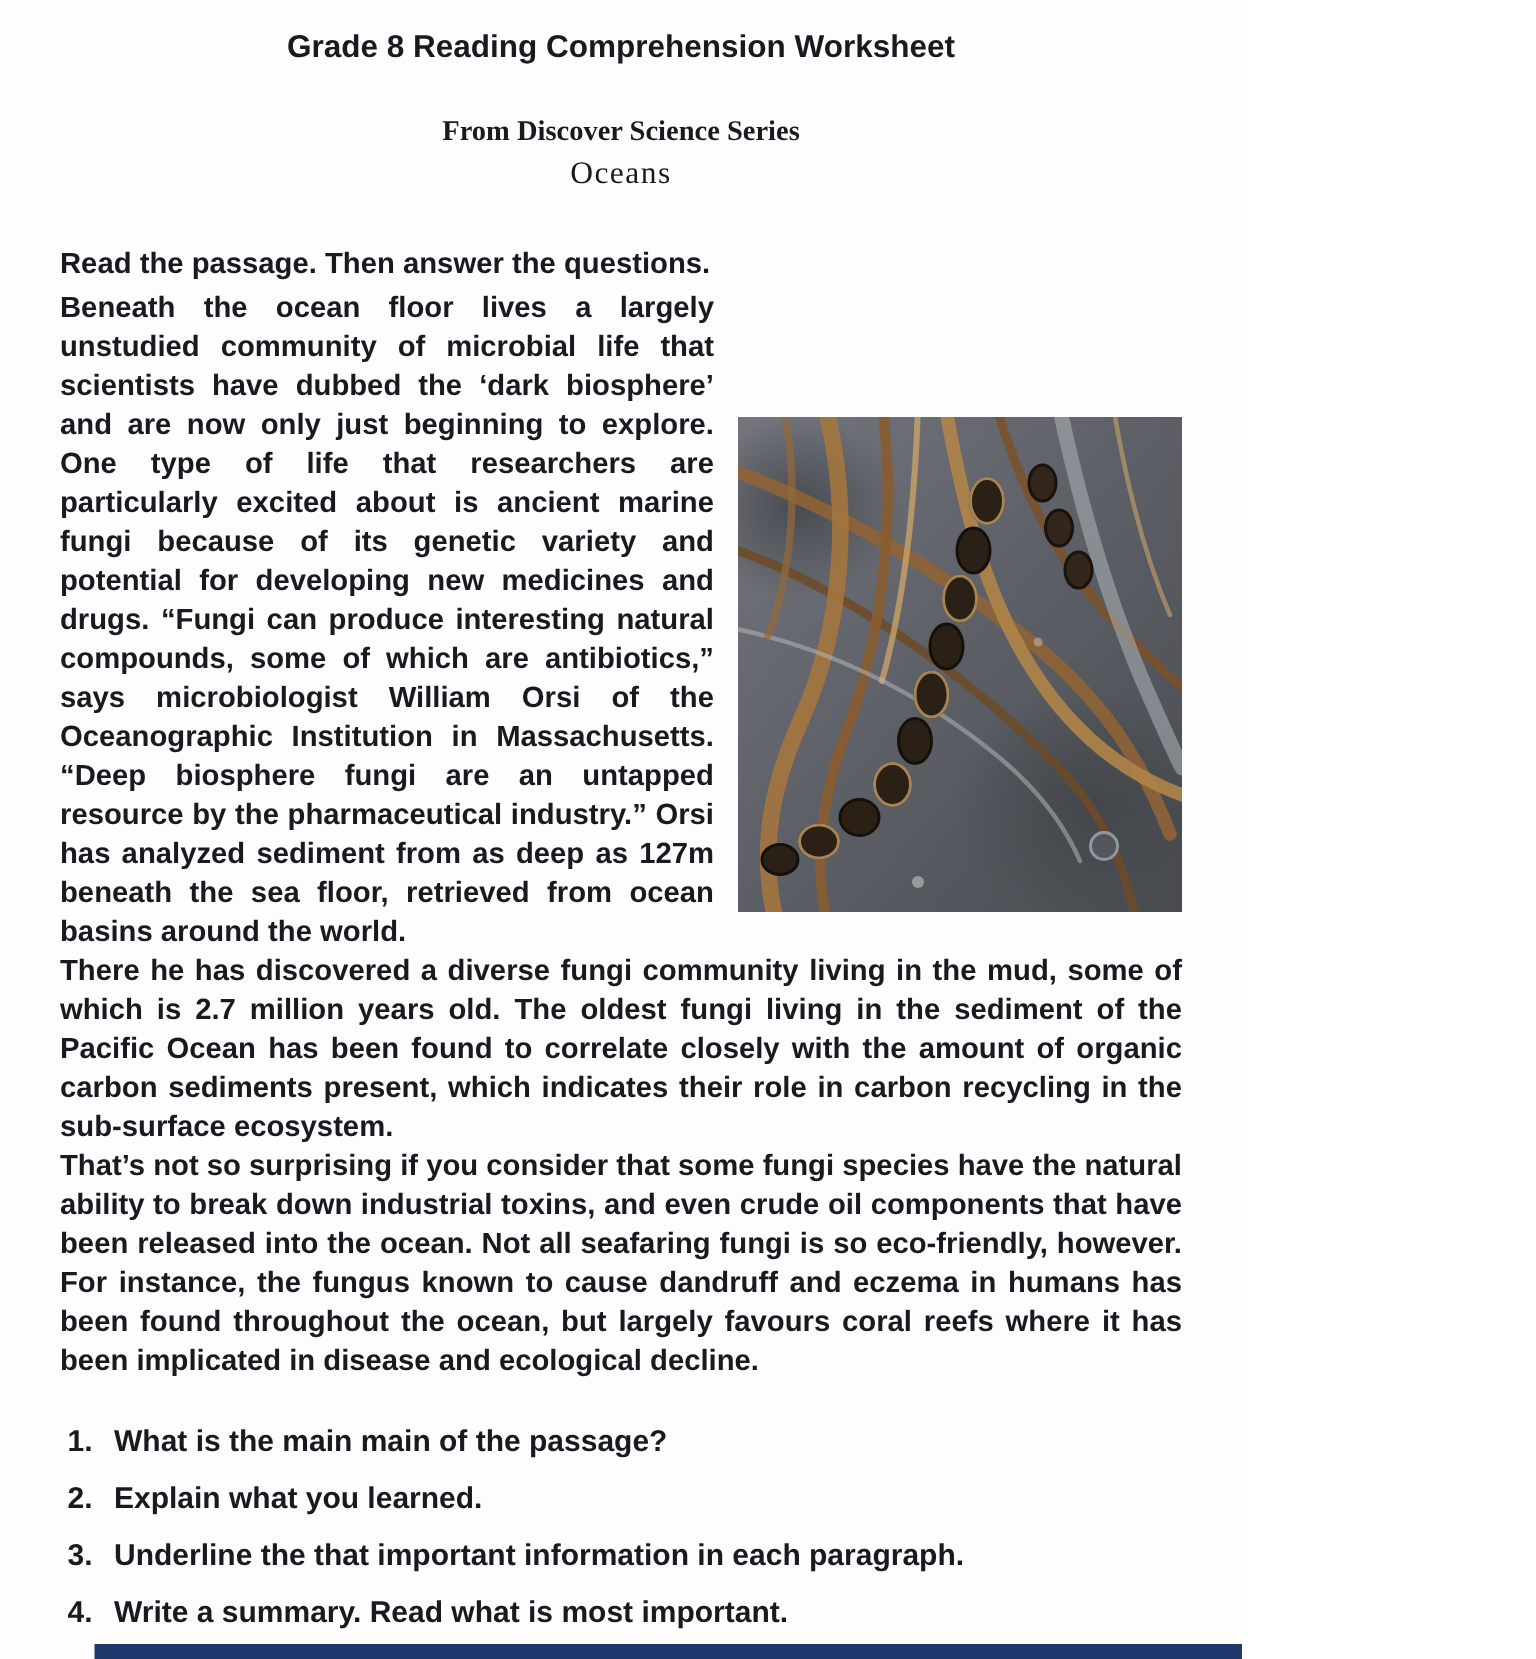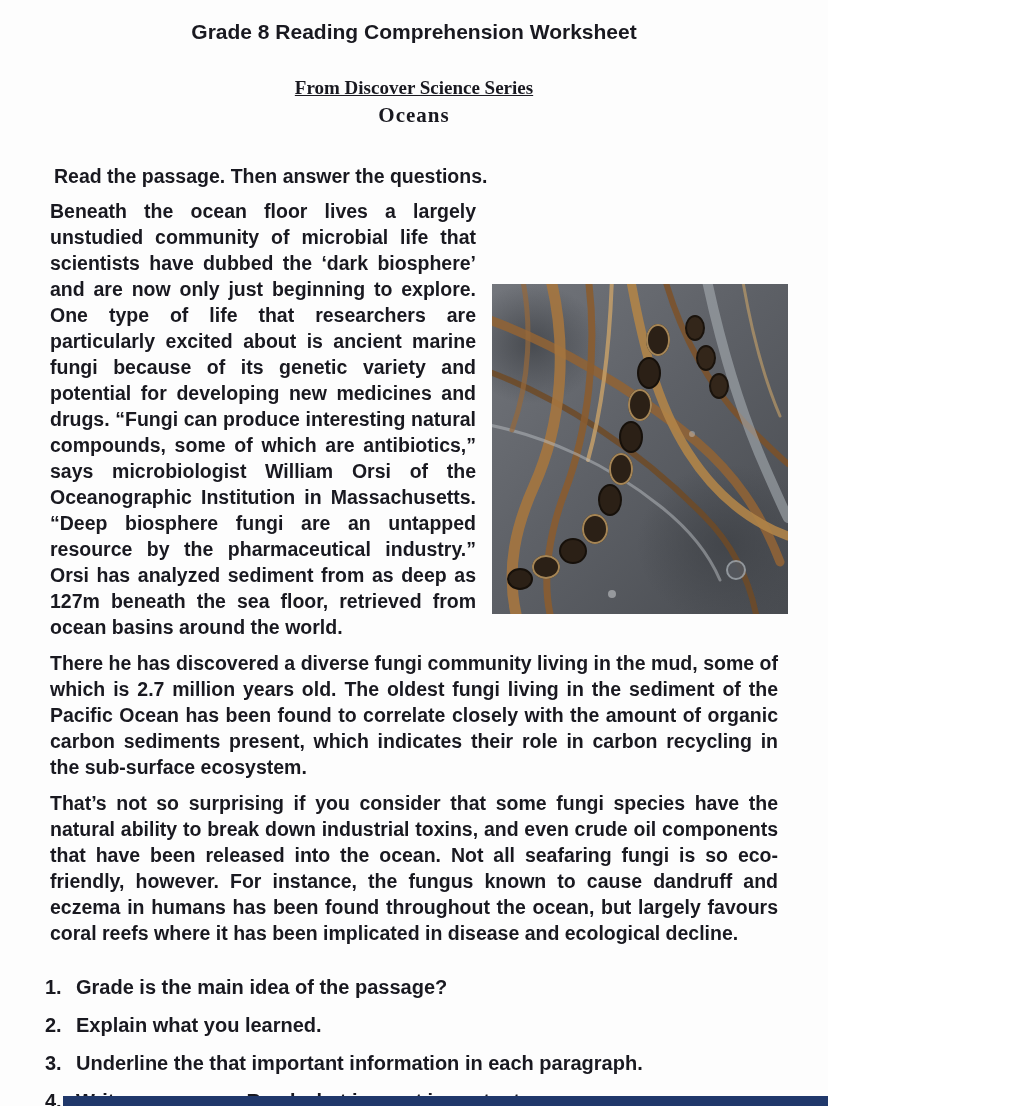--- a/index.html
+++ b/index.html
@@ -16,34 +16,34 @@
     padding:20px 40px 0 40px;
     background:#fdfdfd;
   }
   .doc-title {
     font-size:21px; font-weight:700; text-align:center;
   }
   .subtitle-block { text-align:center; margin-top:33px; }
   .doc-subtitle { font-size:25px; font-weight:700; letter-spacing:0.5px; }
   .doc-series {
     font-family:"Liberation Serif", serif;
-    font-size:19px; font-weight:700; margin-top:5px;text-decoration:underline;
+    font-size:19px; font-weight:700; margin-top:5px;
   }
   .doc-topic {
     font-family:"Liberation Serif", serif;
-    font-size:21px; font-weight:700; margin-top:4px; letter-spacing:1px;
+    font-size:21px; font-weight:400; margin-top:4px; letter-spacing:1px;
   }
-  .instruction { margin-top:37px; font-size:19.5px; font-weight:700;margin-left:14px; }
+  .instruction { margin-top:37px; font-size:19.5px; font-weight:700; }
   .passage {
     margin-top:4px;
     font-size:19.5px; font-weight:700;
     line-height:26px;
     text-align:justify;
   }
-  .passage p { margin:10px; }
+  .passage p { margin:0; }
   .fungi-image {
     float:right;
     width:296px; height:330px;
     margin:86px 0 8px 16px;
   }
   .fungi-image svg { display:block; width:100%; height:100%; }
   .questions-heading {
     clear:both;
     margin-top:50px;
     font-size:20px; font-weight:700;
@@ -144,21 +144,21 @@
     </div>
     <p>Beneath the ocean floor lives a largely unstudied community of microbial life that scientists have dubbed the ‘dark biosphere’ and are now only just beginning to explore. One type of life that researchers are particularly excited about is ancient marine fungi because of its genetic variety and potential for developing new medicines and drugs. “Fungi can produce interesting natural compounds, some of which are antibiotics,” says microbiologist William Orsi of the Oceanographic Institution in Massachusetts. “Deep biosphere fungi are an untapped resource by the pharmaceutical industry.” Orsi has analyzed sediment from as deep as 127m beneath the sea floor, retrieved from ocean basins around the world.</p>
     <p>There he has discovered a diverse fungi community living in the mud, some of which is 2.7 million years old. The oldest fungi living in the sediment of the Pacific Ocean has been found to correlate closely with the amount of organic carbon sediments present, which indicates their role in carbon recycling in the sub-surface ecosystem.</p>
     <p>That’s not so surprising if you consider that some fungi species have the natural ability to break down industrial toxins, and even crude oil components that have been released into the ocean. Not all seafaring fungi is so eco-friendly, however. For instance, the fungus known to cause dandruff and eczema in humans has been found throughout the ocean, but largely favours coral reefs where it has been implicated in disease and ecological decline.</p>
   </div>
 
 
   <ol class="questions-list">
     <li class="question-item">
       <span class="q-num">1.</span>
-      <span class="q-text">Grade is the main idea of the passage?</span>
+      <span class="q-text">What is the main main of the passage?</span>
     </li>
     <li class="question-item">
       <span class="q-num">2.</span>
       <span class="q-text">Explain what you learned.</span>
     </li>
     <li class="question-item">
       <span class="q-num">3.</span>
       <span class="q-text">Underline the that important information in each paragraph.</span>
     </li>
     <li class="question-item">

